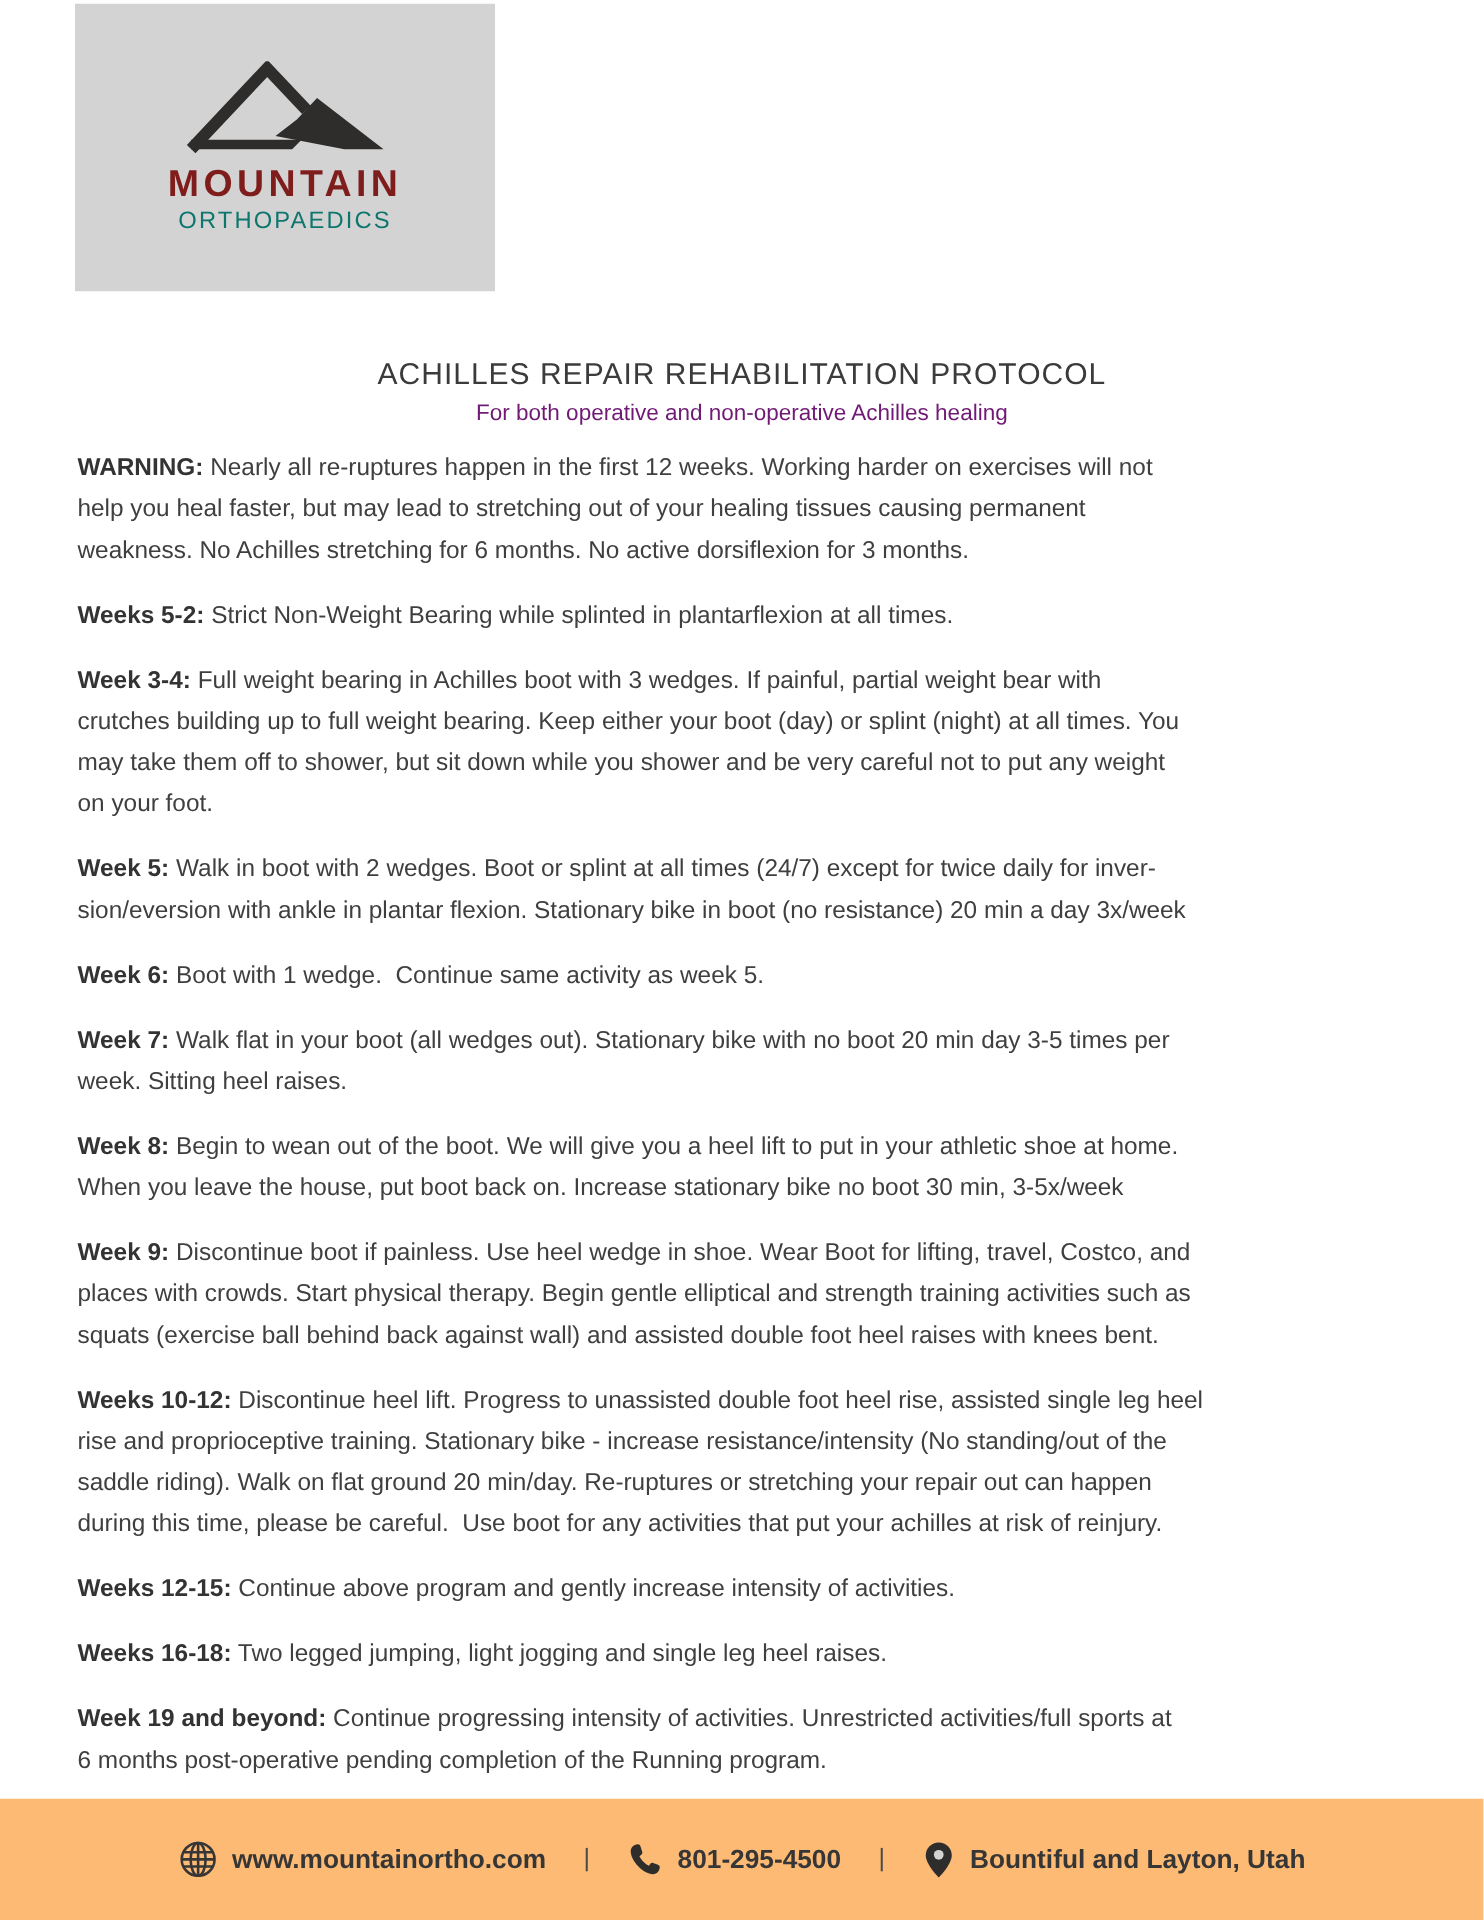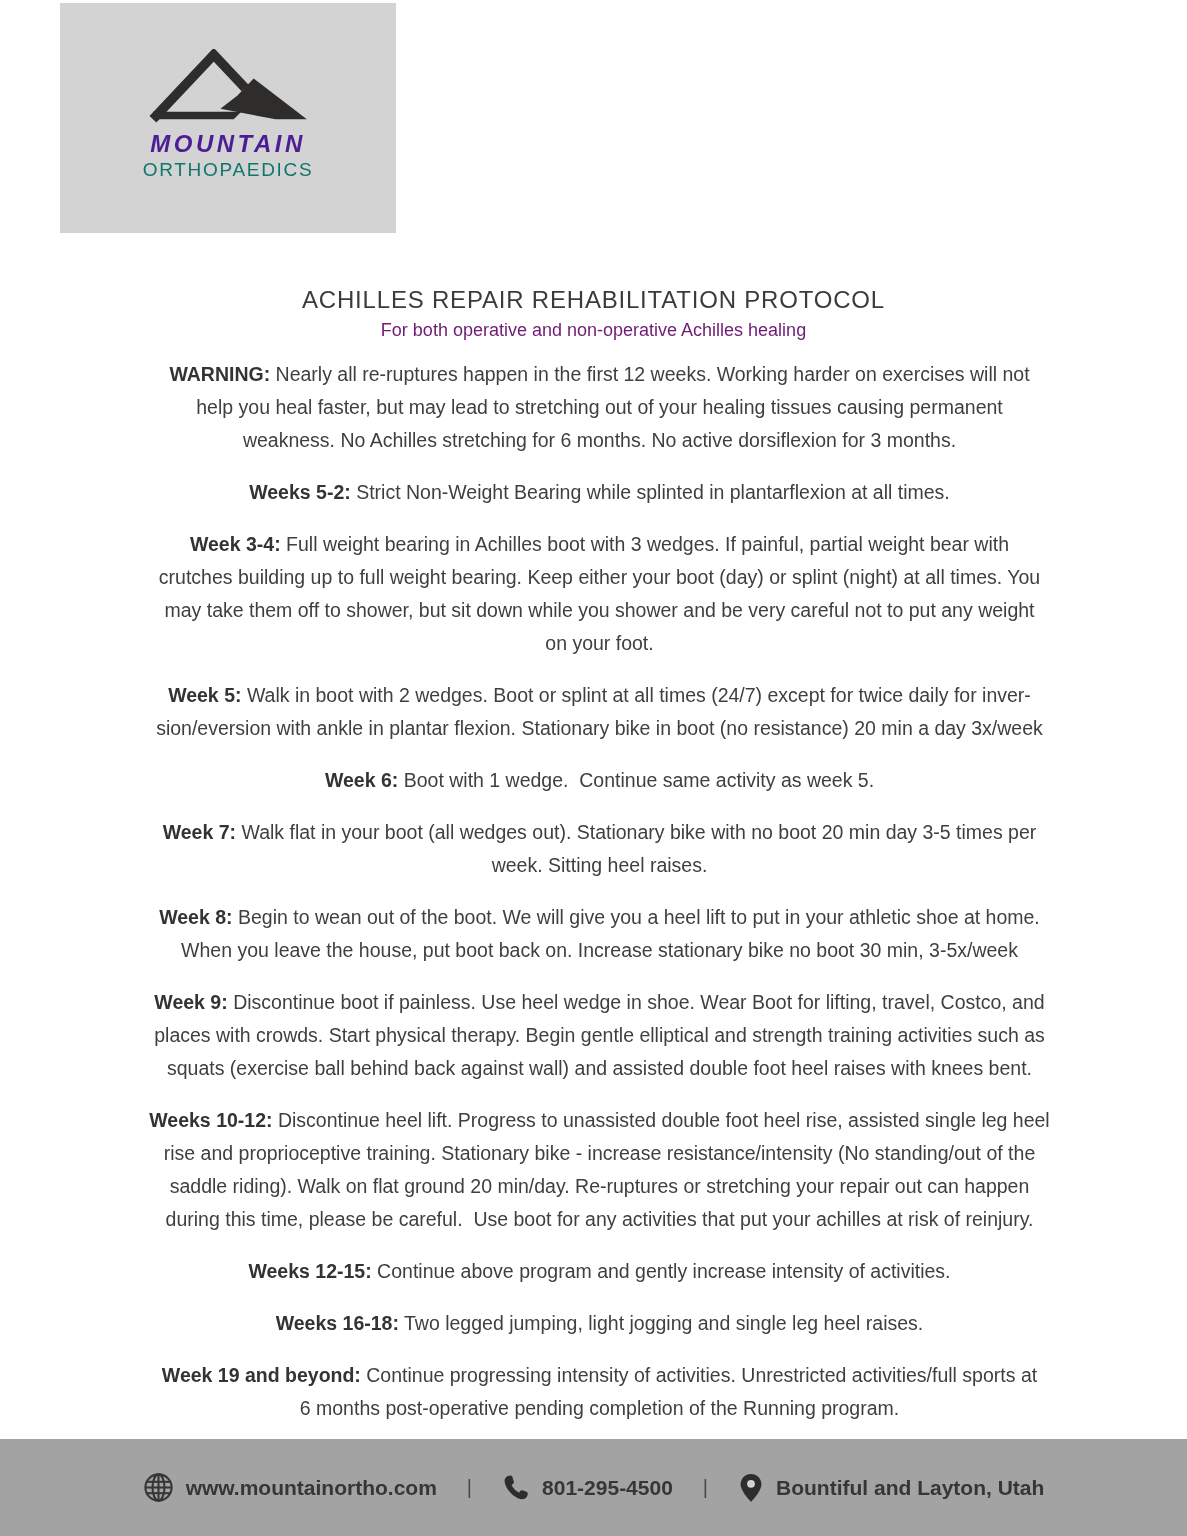--- a/index.html
+++ b/index.html
@@ -23,26 +23,25 @@
     background: #d3d3d3;
     display: flex;
     flex-direction: column;
     align-items: center;
     justify-content: flex-start;
     padding-top: 46px;
   }
   .logo-mark { width: 172px; height: 76px; display: block; }
   .logo-name {
     margin-top: 6px;
-    font-size: 24px;
+    font-size: 30px;
     font-weight: 700;
     letter-spacing: 3.5px;
-    color: #4c1d95;
+    color: #7f1d1d;
     line-height: 1.1;
-    font-style: italic;
   }
   .logo-subname {
     margin-top: 3px;
     font-size: 19px;
     font-weight: 400;
     letter-spacing: 1.7px;
     color: #0f766e;
     line-height: 1.1;
   }
   
@@ -66,30 +65,29 @@
     position: absolute;
     left: 62px;
     top: 358px;
     width: 1075px;
   }
   .section {
     font-size: 19.5px;
     line-height: 33px;
     margin-bottom: 19px;
     color: #3f3f3f;
-    text-align: center;
   }
   .section-label { font-weight: 700; color: #333333; }
   .section-text { white-space: pre-wrap; }
   
   .footer-bar {
     position: absolute;
     left: 0; right: 0; bottom: 0;
     height: 97px;
-    background: #a3a3a3;
+    background: #fdba74;
     display: flex;
     align-items: center;
     justify-content: center;
     gap: 24px;
     font-size: 21px;
     font-weight: 700;
     color: #363636;
   }
   .footer-item { display: flex; align-items: center; gap: 12px; }
   .footer-sep { font-weight: 400; color: #4a4a4a; font-size: 20px; padding: 0 6px; }

